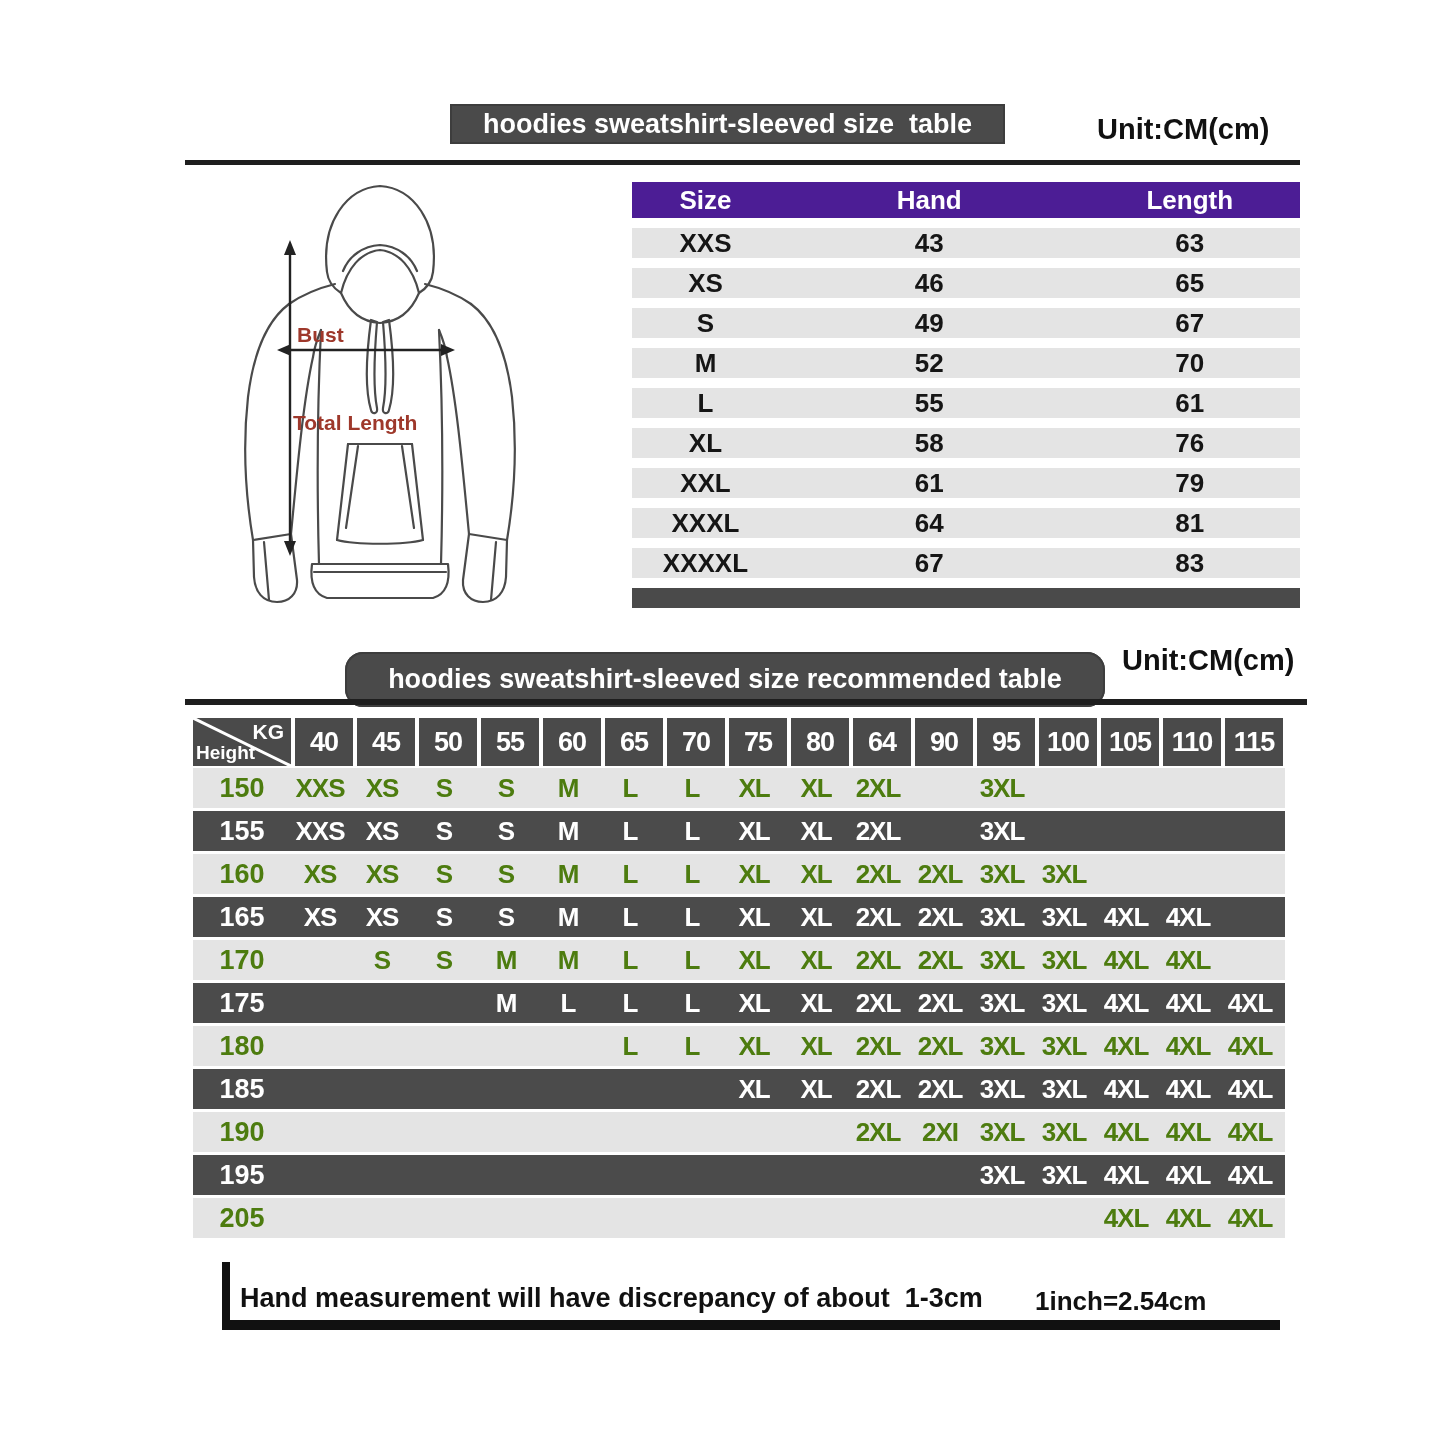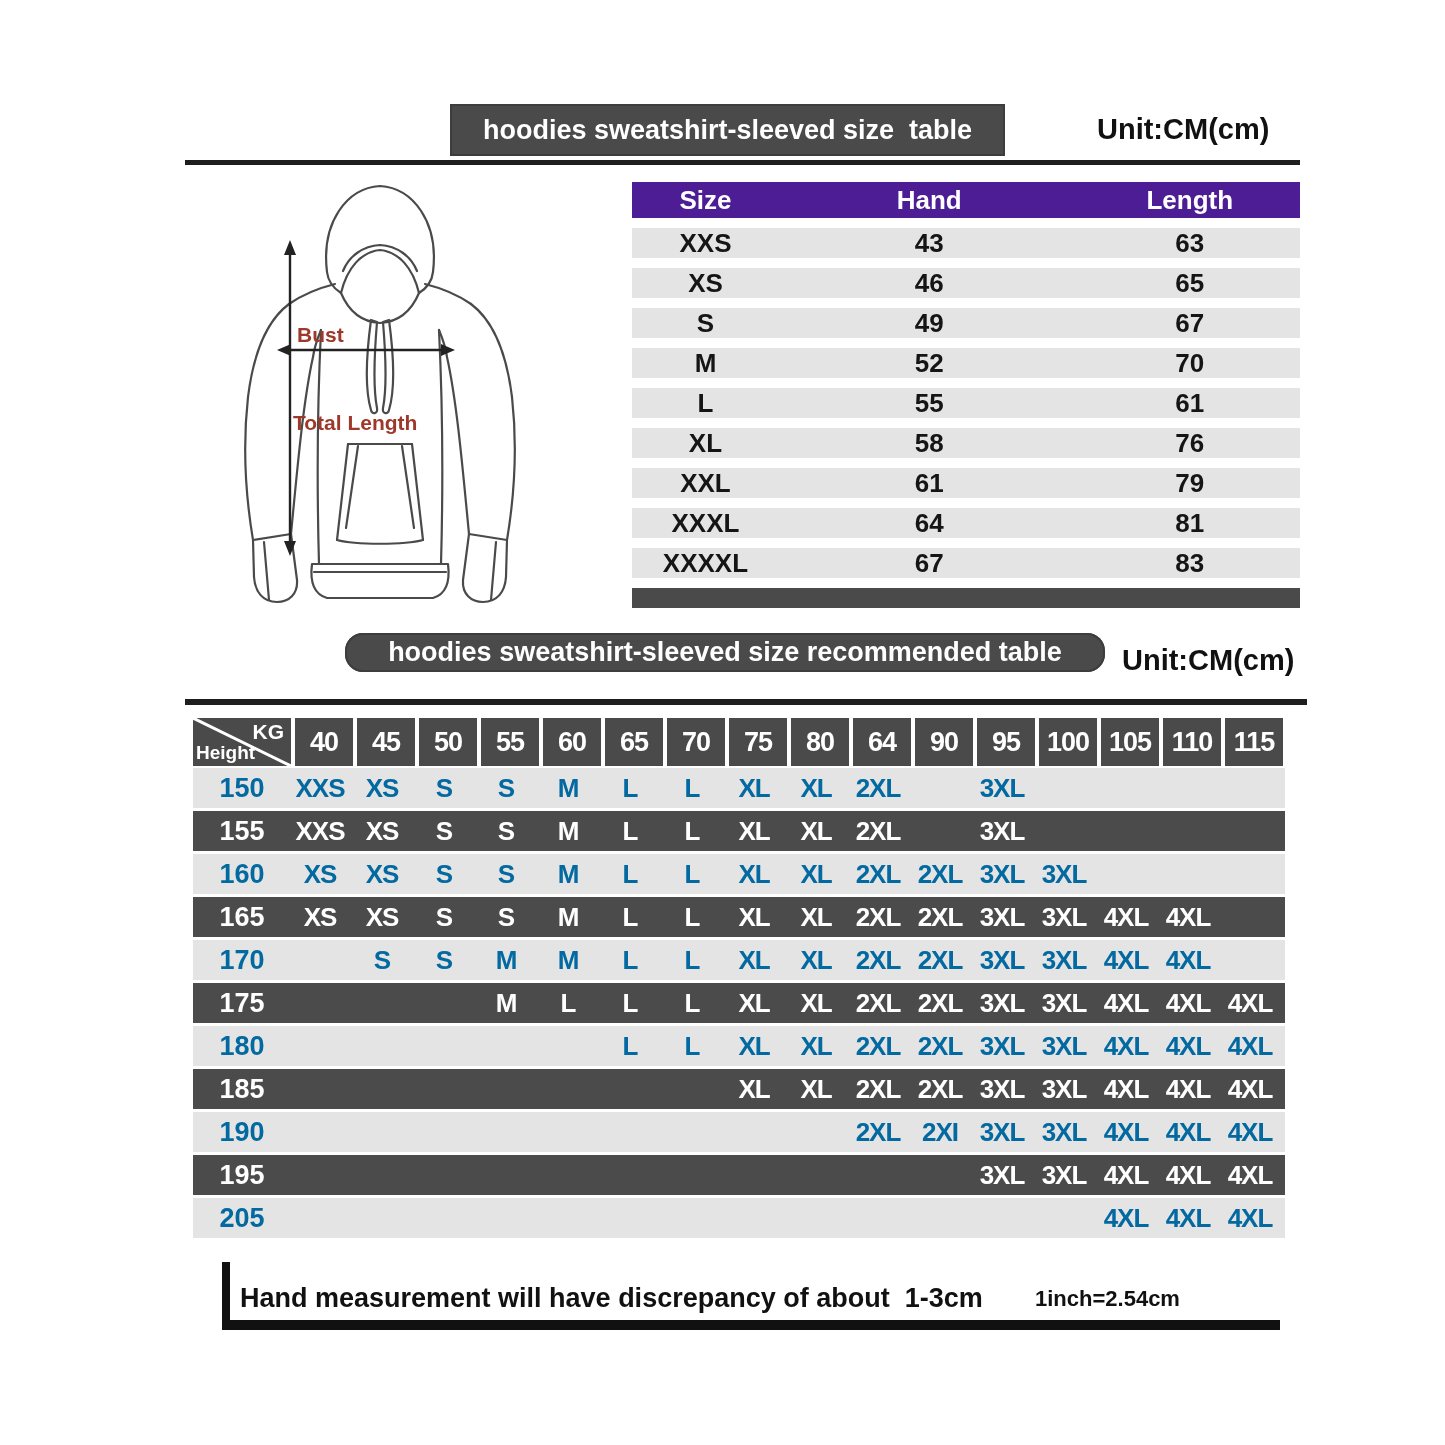--- a/index.html
+++ b/index.html
@@ -7,22 +7,22 @@
     position:relative;width:1445px;height:1445px;background:#fff;
     font-family:"Liberation Sans",sans-serif;font-weight:bold;color:#111;
     overflow:hidden;
   }
   
   .title-bar{
     position:absolute;background:#4a4a4a;color:#fff;
     display:flex;align-items:center;justify-content:center;
     font-size:27px;white-space:pre;box-shadow:0 0 0 2px #3d3d3d inset;
   }
-  #bar1{left:450px;top:104px;width:555px;height:52px;}
-  #bar2{left:345px;top:633px;width:760px;height:39px;border-radius:18px;}
+  #bar1{left:450px;top:104px;width:555px;height:40px;}
+  #bar2{left:345px;top:652px;width:760px;height:55px;border-radius:18px;}
   .unit{position:absolute;font-size:29px;color:#111;white-space:pre;}
   #unit1{left:1097px;top:113px;}
   #unit2{left:1122px;top:644px;}
   .hline{position:absolute;background:#1e1e1e;}
   #hr1{left:185px;top:160px;width:1115px;height:5px;}
   #hr2{left:185px;top:699px;width:1122px;height:6px;}
 
   
   .hoodie{position:absolute;left:185px;top:172px;width:410px;height:445px;}
 
@@ -45,30 +45,30 @@
   .mx-header{display:flex;height:48px;margin-bottom:2px;}
   .mx-corner{width:98px;height:48px;background:#4a4a4a;position:relative;margin-right:4px;flex:none;}
   .mx-corner .kg{position:absolute;top:2px;right:7px;color:#fff;font-size:21px;}
   .mx-corner .hgt{position:absolute;bottom:2px;left:3px;color:#fff;font-size:19px;text-align:center;}
   .mx-corner svg{position:absolute;left:0;top:0;}
   .mx-hcell{
     width:58px;margin-right:4px;background:#4a4a4a;color:#fff;
     text-align:center;line-height:48px;font-size:27px;flex:none;letter-spacing:-1px;
   }
   .mx-row{display:flex;height:40px;line-height:40px;margin-bottom:3px;}
-  .mx-light{background:#e4e4e4;color:#0369a1;}
+  .mx-light{background:#e4e4e4;color:#4d7c0f;}
   .mx-dark{background:#4b4b4b;color:#fff;}
   .mx-label{width:98px;text-align:center;font-size:27px;flex:none;}
   .mx-cell{width:58px;margin-right:4px;text-align:center;font-size:26px;flex:none;letter-spacing:-1px;}
 
   
   .f-vline{position:absolute;left:222px;top:1262px;width:8px;height:66px;background:#111;}
   .f-hline{position:absolute;left:222px;top:1320px;width:1058px;height:10px;background:#111;}
   .f-note{position:absolute;left:240px;top:1283px;font-size:27px;white-space:pre;}
-  .f-conv{position:absolute;left:1035px;top:1286px;font-size:22px;white-space:pre;}
+  .f-conv{position:absolute;left:1035px;top:1286px;font-size:26px;white-space:pre;}
 </style>
 </head>
 <body>
 
 <div class="canvas">
 
   <div class="title-bar" id="bar1">
     <span>hoodies sweatshirt-sleeved size  table</span>
   </div>
   <div class="unit" id="unit1">Unit:CM(cm)</div>

